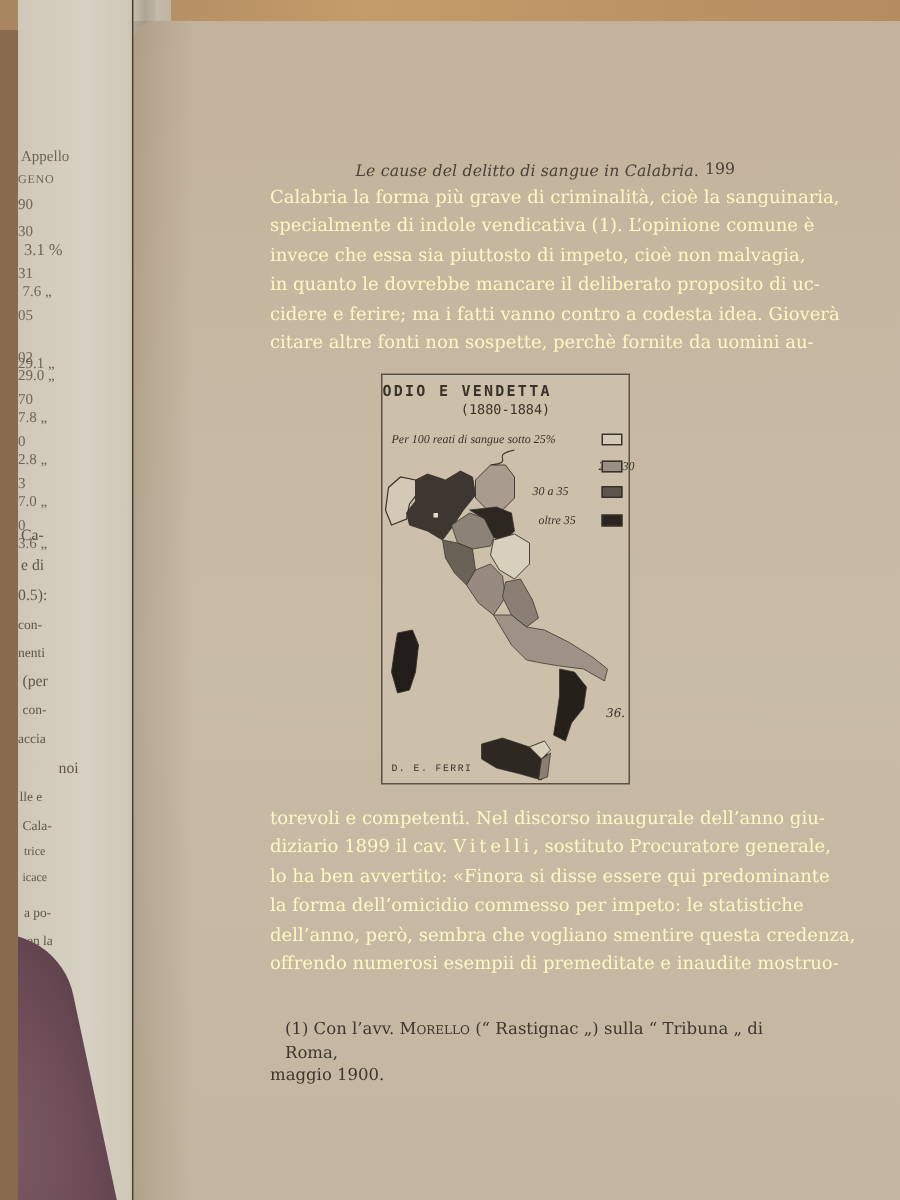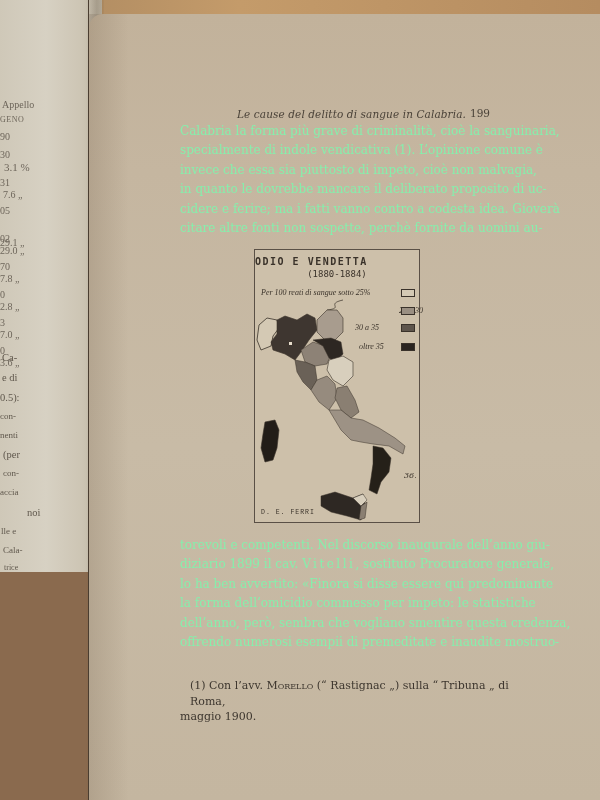--- a/index.html
+++ b/index.html
@@ -10,21 +10,21 @@
     font-family:"DejaVu Serif", "Liberation Serif", serif;
     color:#3a332c;
   }
   
   .bg-top {
     position:absolute; left:0; top:0; width:600px; height:20px;
     background:linear-gradient(90deg,#a8865f 0%,#c49b6a 40%,#b58c60 100%);
   }
   
   .left-page {
-    position:absolute; left:0; top:0; width:102px; height:572px;
+    position:absolute; left:12px; top:0; width:102px; height:800px;
     background:linear-gradient(90deg,#cfc8b8 0%,#d7d1c3 45%,#cdc5b4 80%,#bdb4a2 100%);
     overflow:hidden;
   }
   .finger {
     position:absolute; left:-40px; top:620px; width:90px; height:220px;
     background:radial-gradient(ellipse at 30% 60%, #7a5a64 0%, #6d4c58 55%, #5a3e48 100%);
     border-radius:45px 60px 0 0;
     transform:rotate(-12deg);
   }
   .left-col {
@@ -54,21 +54,21 @@
   }
   .running-head {
     position:absolute; left:237px; top:108px;
     font-style:italic; font-size:10.5px; color:#4a4238; letter-spacing:.1px;
   }
   .page-number {
     position:absolute; left:470px; top:107px; font-size:10.5px; color:#4a4238;
   }
   .body-text {
     position:absolute; left:180px; width:318px;
-    font-size:12px; color:#86efac; line-height:19.4px;
+    font-size:12px; color:#fef9c3; line-height:19.4px;
     text-align:justify;
   }
   .body-text .line { display:block; white-space:nowrap; text-align-last:justify; height:19.4px;}
   .body-text .line.last { text-align-last:left; }
   .spaced { letter-spacing:2.5px; }
   .para-top { top:122px; }
   .para-bottom { top:536px; }
   .footnote {
     position:absolute; left:180px; top:678px; width:330px;
     font-size:11px; color:#3d362e; line-height:15.5px;

